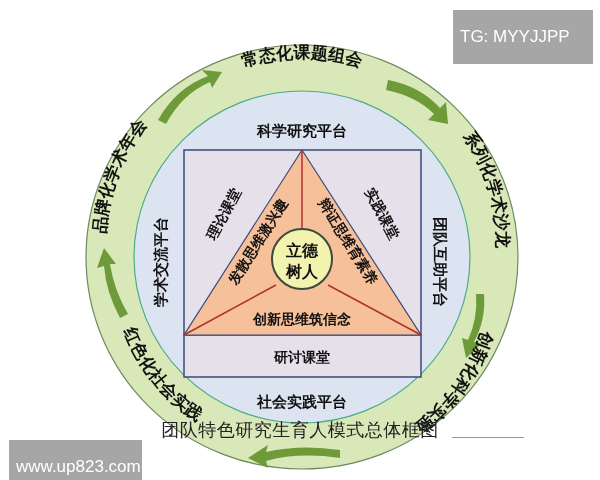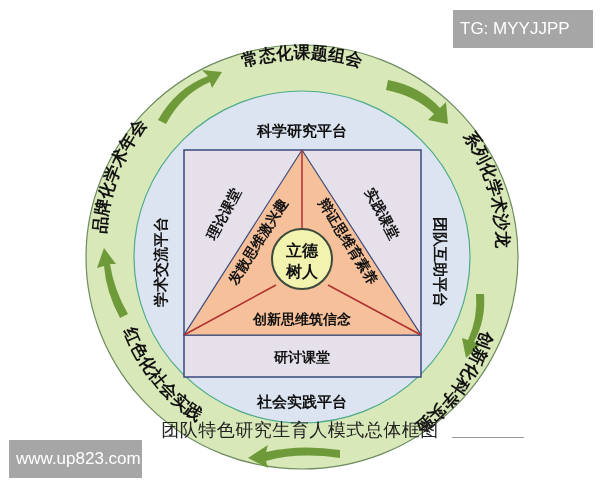--- a/index.html
+++ b/index.html
@@ -8,21 +8,21 @@
   #diagram { position:absolute; left:0; top:0; width:600px; height:480px; }
   .ring-text { font-family:"DejaVu Sans", sans-serif; font-weight:bold; font-size:17px; fill:#111; }
   .plat-text { font-family:"DejaVu Sans", sans-serif; font-weight:bold; font-size:15px; fill:#111; }
   .class-text { font-family:"DejaVu Sans", sans-serif; font-weight:bold; font-size:14px; fill:#111; }
   .tri-text { font-family:"DejaVu Sans", sans-serif; font-weight:bold; font-size:14px; fill:#111; }
   .core-text { font-family:"DejaVu Sans", sans-serif; font-weight:bold; font-size:16px; fill:#111; }
   .caption { position:absolute; left:0; width:600px; top:418px; text-align:center;
              font-family:"DejaVu Serif", serif; font-size:18px; color:#222; letter-spacing:0.5px; }
   .caption-line { position:absolute; left:452px; top:437px; width:72px; height:1px; background:#9a9a9a; }
   .watermark { position:absolute; background:#a6a6a6; color:#ffffff;
-               font-family:"Liberation Sans", sans-serif; font-size:17px; padding:4px 7px;
+               font-family:"Liberation Sans", sans-serif; font-size:17px; padding:12px 7px;
                display:flex; align-items:center; }
   .wm-tg { left:453px; top:10px; width:126px; height:30px; }
   .wm-url { left:9px; top:440px; width:119px; height:30px; }
 </style>
 </head>
 <body>
 
 <svg id="diagram" viewBox="0 0 600 480" xmlns="http://www.w3.org/2000/svg">
   <defs>
 

